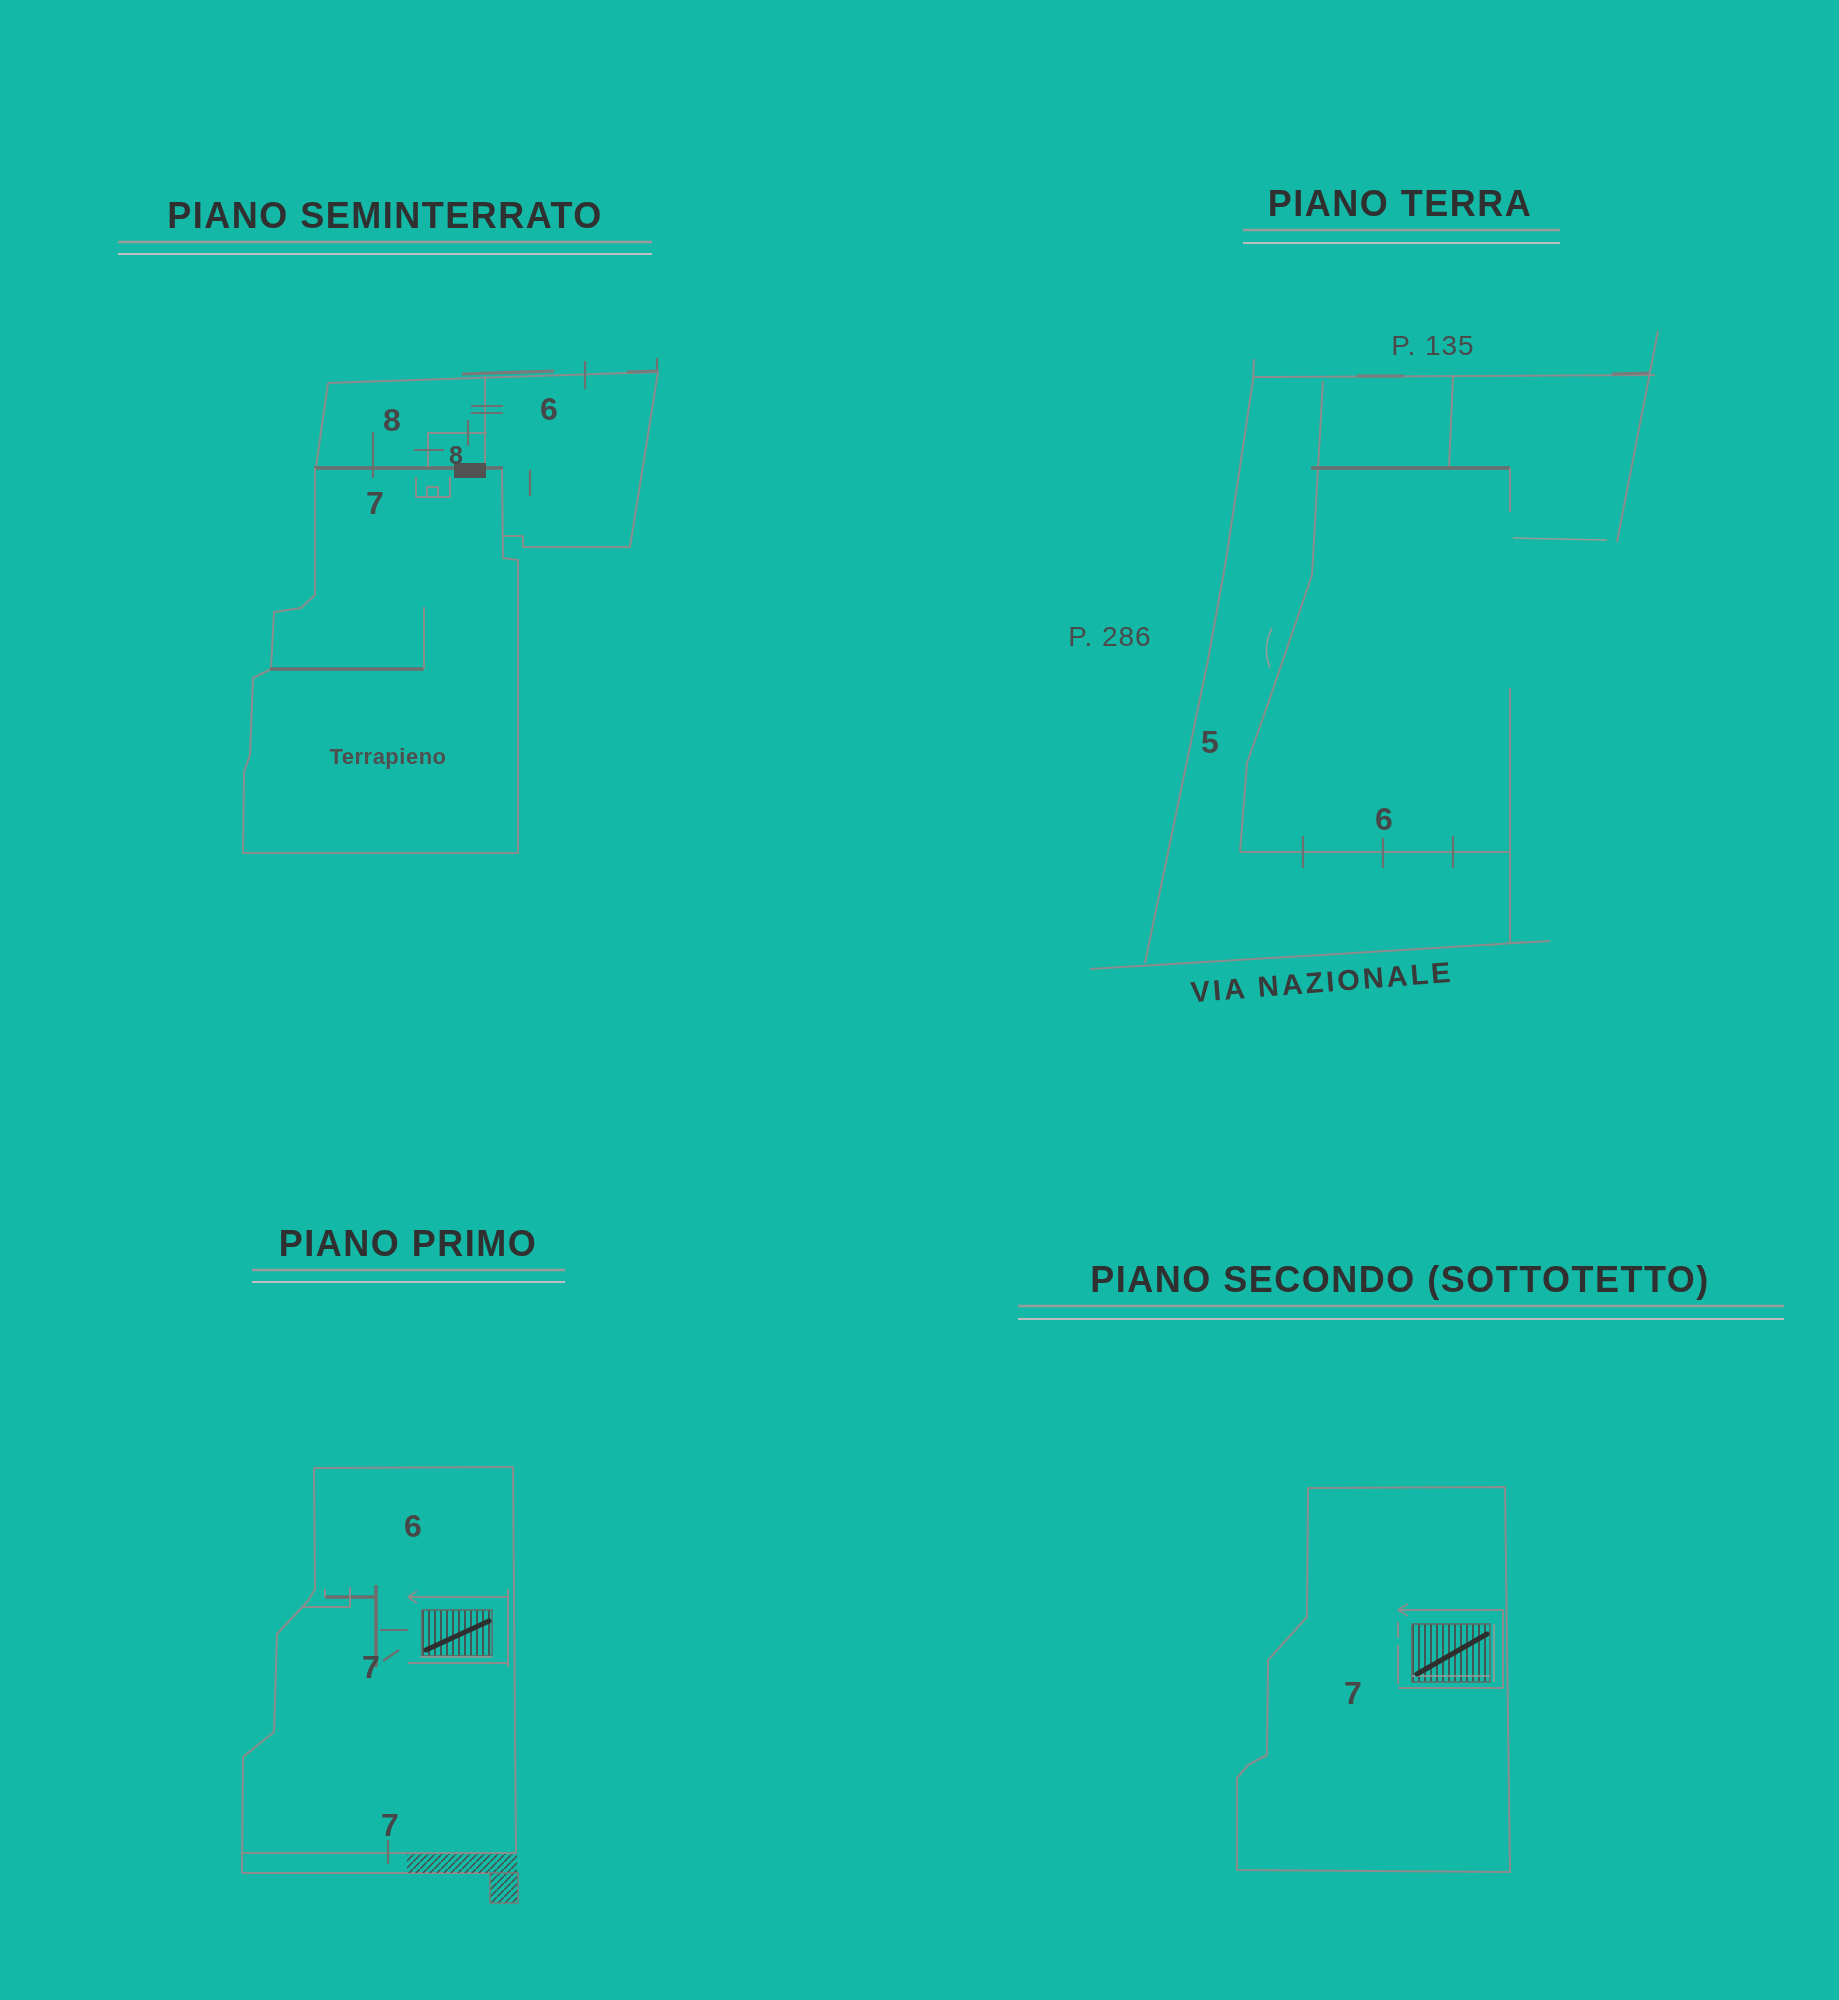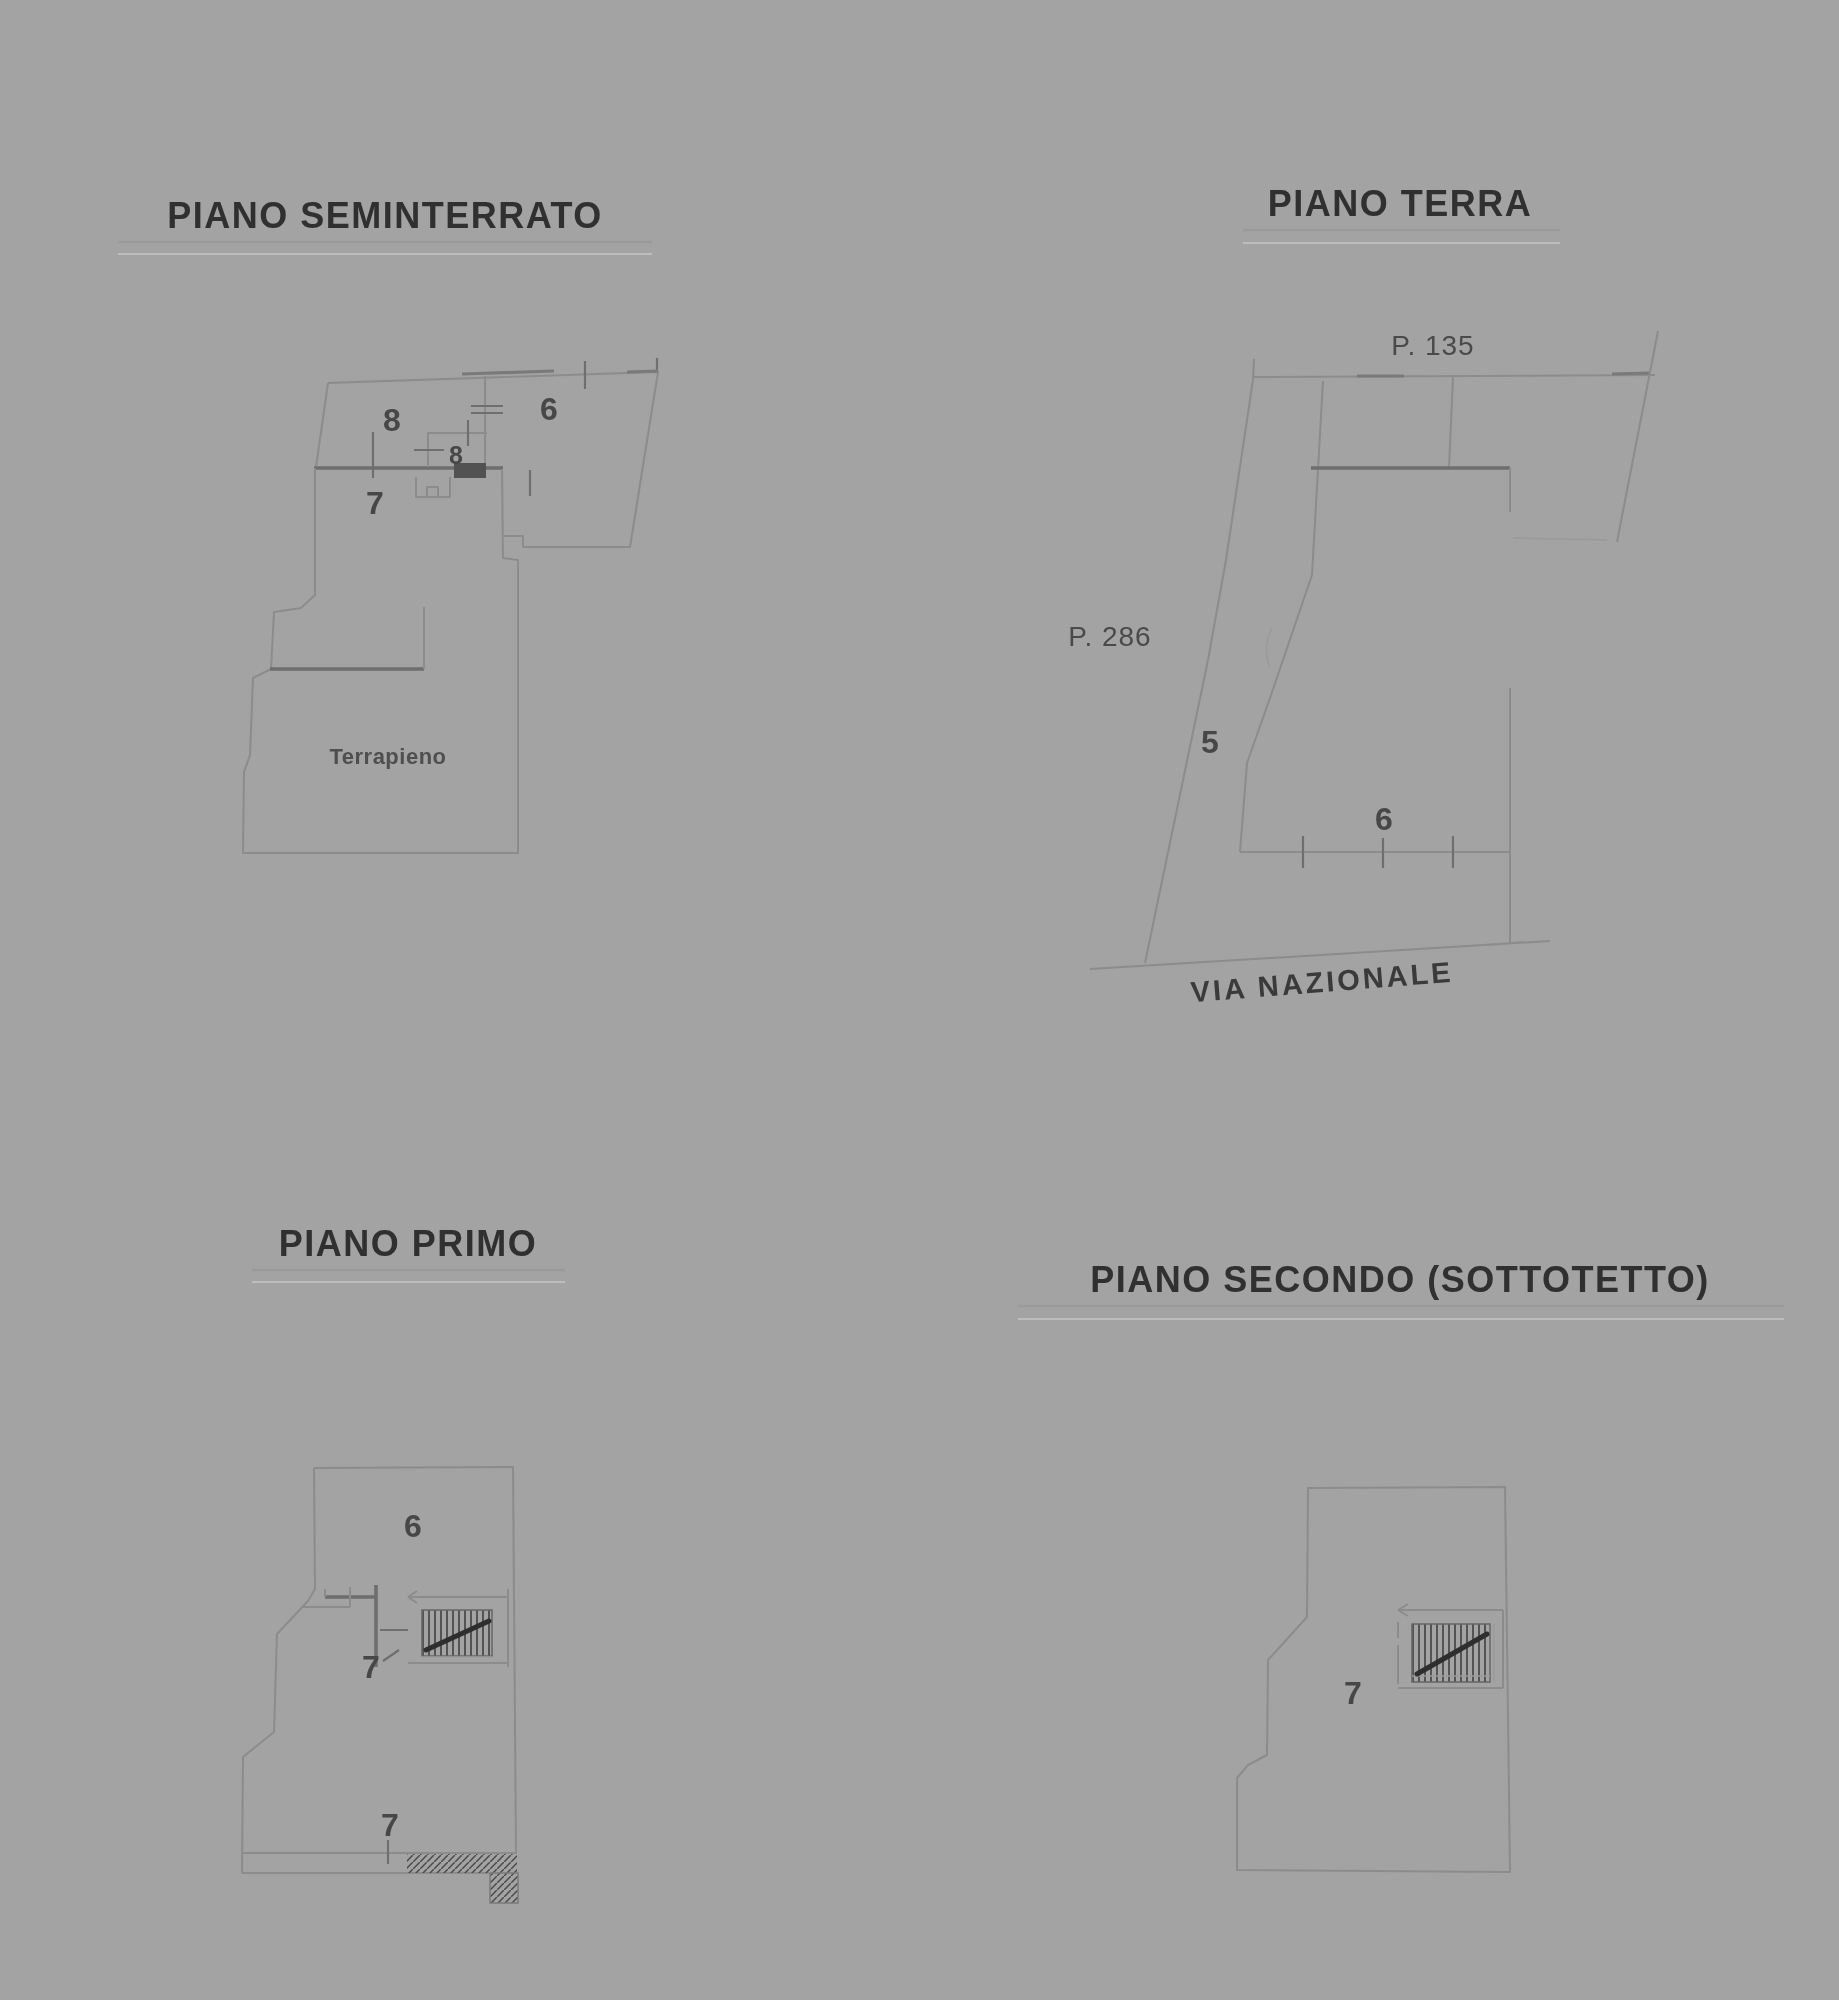--- a/index.html
+++ b/index.html
@@ -1,16 +1,16 @@
 <!DOCTYPE html>
 <html><head>
 <meta charset="utf-8">
 <style>
   html,body{margin:0;padding:0;background:#ffffff;}
-  .stage{position:relative;width:1839px;height:2000px;background:#a3a3a3;overflow:hidden;text-align:center;}
+  .stage{position:relative;width:1839px;height:2000px;background:#14b8a6;overflow:hidden;text-align:center;}
   svg{position:absolute;left:0;top:0;filter:blur(0.55px);}
   text{fill:#3f3f3f;font-family:"Liberation Sans",sans-serif;}
   .title{font-size:36px;font-weight:700;fill:#303030;letter-spacing:1.5px;}
   .num{font-size:32px;font-weight:700;fill:#474747;}
   .num-sm{font-size:25px;font-weight:700;fill:#474747;}
   .dim{font-size:28px;font-weight:400;fill:#4a4a4a;letter-spacing:1px;}
   .street{font-size:29px;font-weight:700;fill:#3a3a3a;letter-spacing:3px;}
   .terr{font-size:22px;font-weight:700;fill:#4f4f4f;letter-spacing:0.5px;}
   .ln{stroke:#8c8c8c;stroke-width:2;fill:none;stroke-linejoin:round;stroke-linecap:butt;}
   .ln-thin{stroke:#9a9a9a;stroke-width:1.6;fill:none;}

